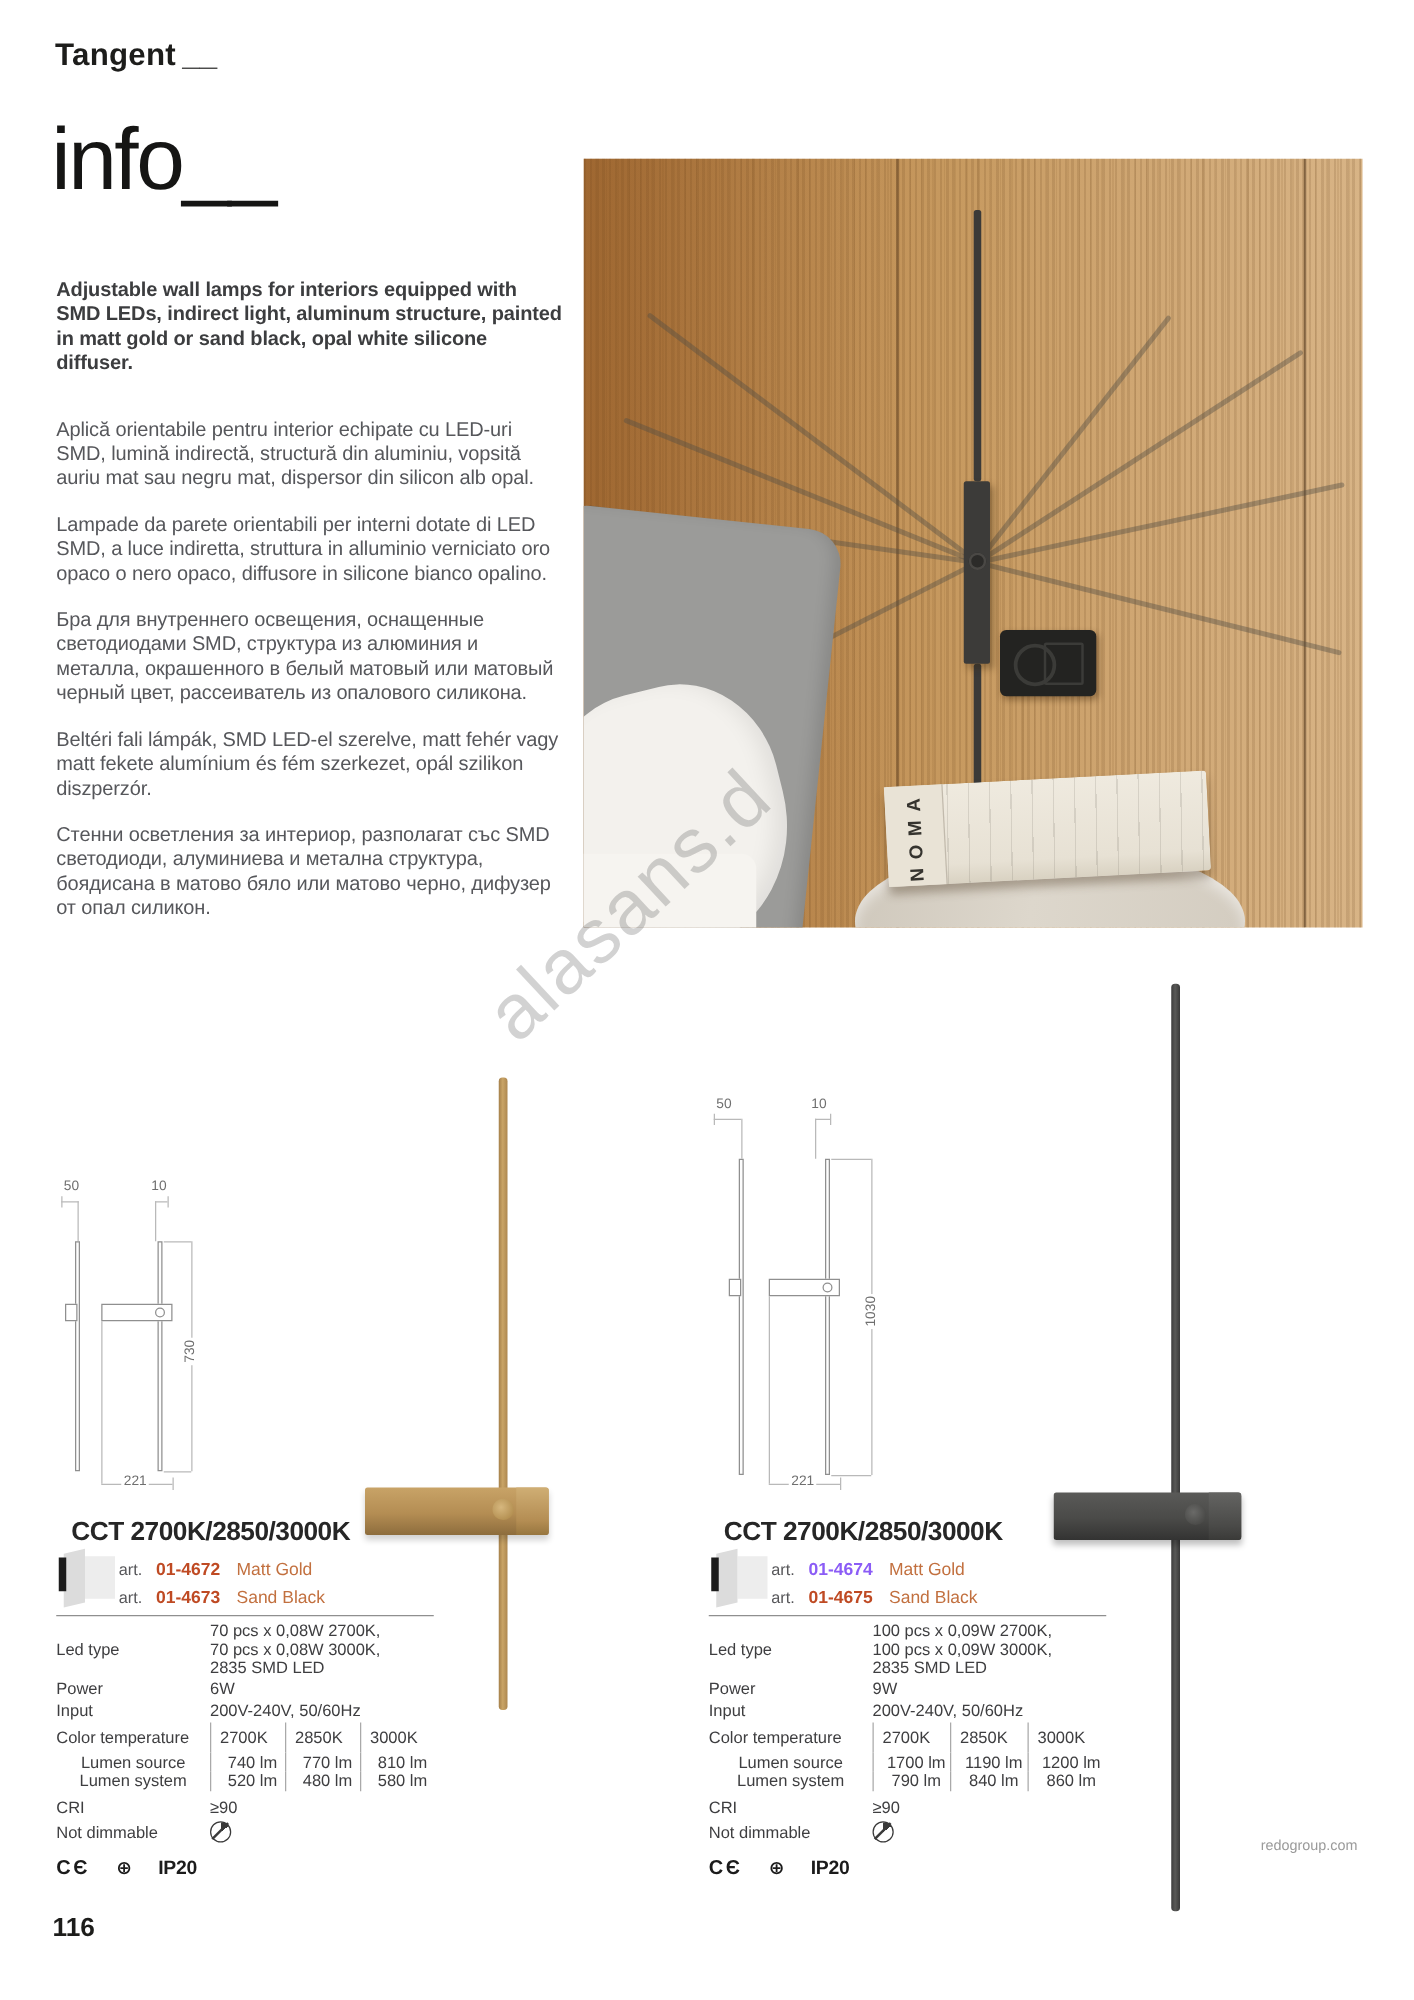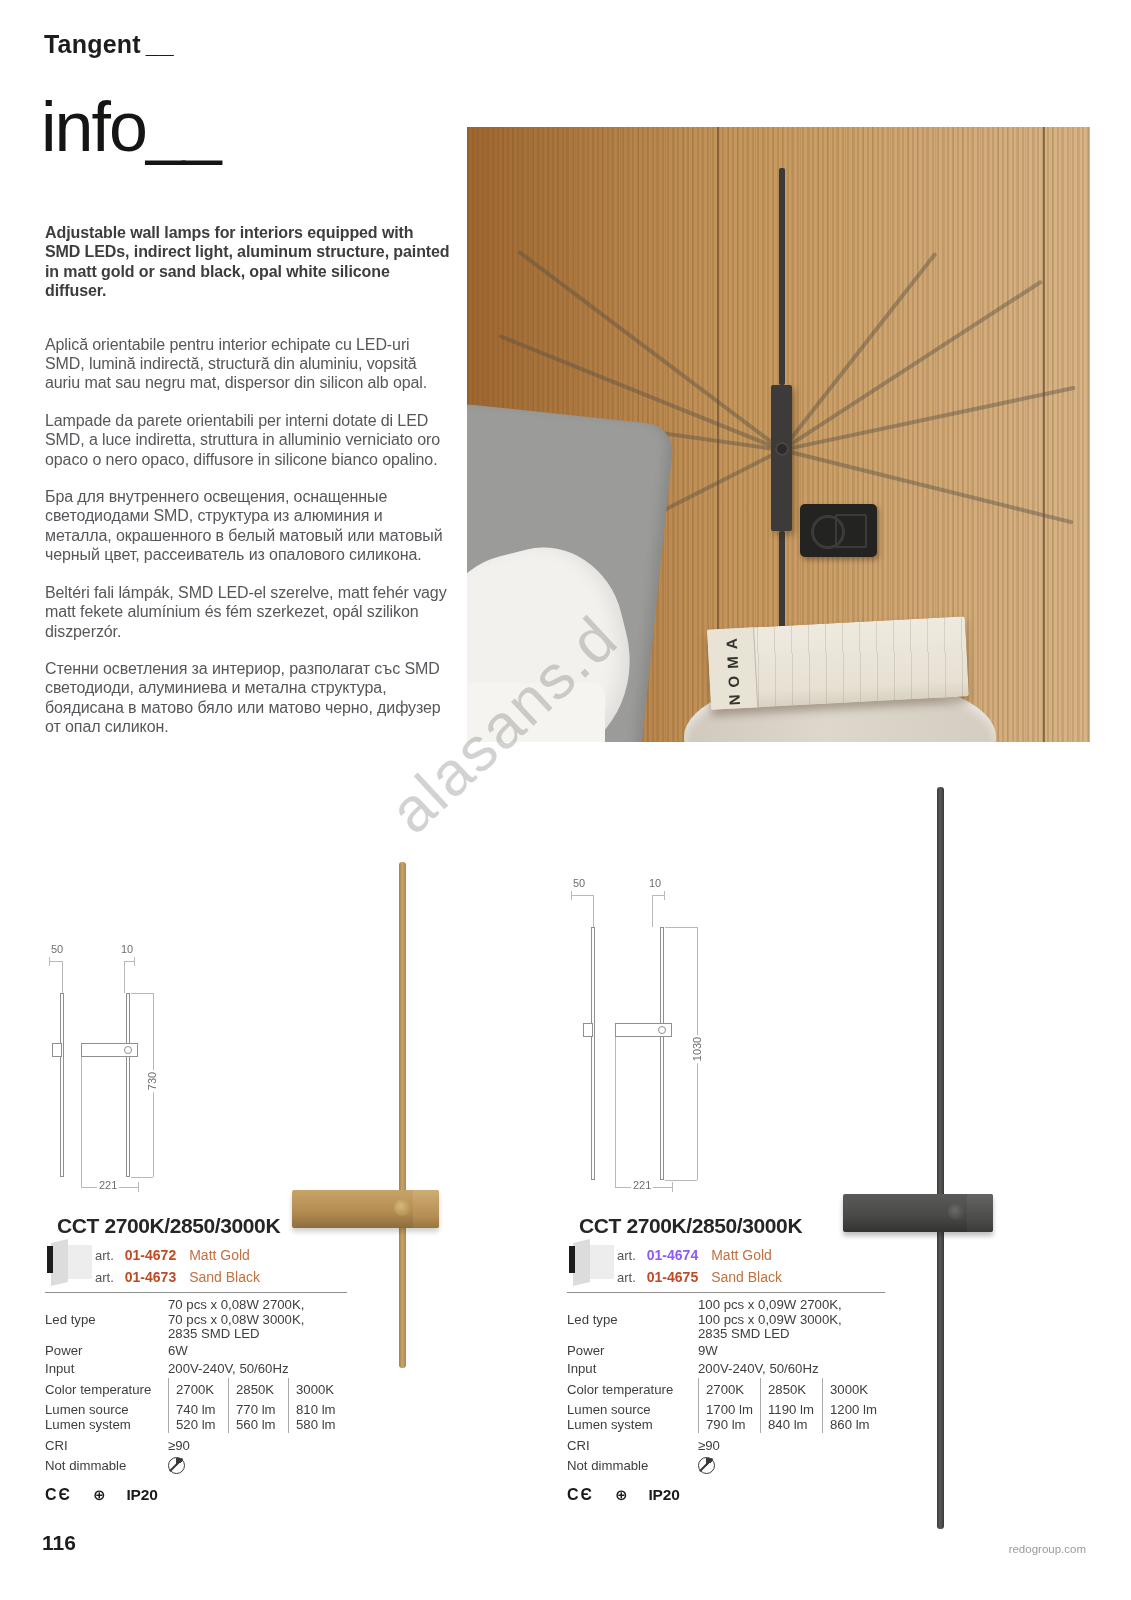--- a/index.html
+++ b/index.html
@@ -104,33 +104,33 @@
   .srow{display:flex;align-items:flex-start;}
   .srow.center{align-items:center;}
   .lab{flex:0 0 123px;}
   .spec.right .lab{flex-basis:131px;}
   .val{flex:1;}
   .ledlines span{display:block;line-height:14.6px;}
   .cells{display:flex;}
   .cell{width:60px;border-left:1px solid #a9a9a9;padding-left:7px;box-sizing:border-box;}
   .spec.right .cell{width:62px;}
   .row-temp .cell{padding-top:3px;padding-bottom:3px;}
-  .row-lum{line-height:15.4px;}
+  .row-lum{line-height:15.4px;text-align:center;}
   .row-lum .cell{line-height:15.4px;}
   .nd-icon{display:inline-block;width:15px;height:15px;border:1.6px solid #3a3a3a;border-radius:50%;
       position:relative;background:conic-gradient(#3a3a3a 0 55deg,rgba(0,0,0,0) 55deg 360deg);}
   .nd-icon::after{content:"";position:absolute;left:-2px;top:6px;width:18px;height:1.6px;background:#3a3a3a;
       transform:rotate(-45deg);}
   .certs{display:flex;align-items:center;gap:21px;margin-top:7px;color:#1b1b1b;}
   .ce{font-size:16px;font-weight:600;letter-spacing:2px;}
   .earth{font-size:15px;font-weight:600;}
   .ip{font-size:15.5px;font-weight:700;letter-spacing:-0.2px;}
 
   .pageno{left:42px;top:1531px;font-size:21px;font-weight:700;color:#1d1d1b;}
-  .site{right:45px;top:1543px;font-size:11.5px;color:#9a9a9a;}
+  .site{right:45px;top:1471px;font-size:11.5px;color:#9a9a9a;}
 </style>
 </head>
 <body>
 
 <div class="page">
 
   <div class="abs brand">
     <span>Tangent</span><span class="us">__</span>
   </div>
   <div class="abs info-title">
@@ -289,21 +289,21 @@
       <span class="val cells">
         <span class="cell">740 lm</span>
         <span class="cell">770 lm</span>
         <span class="cell">810 lm</span>
       </span>
     </div>
     <div class="srow row-lum">
       <span class="lab">Lumen system</span>
       <span class="val cells">
         <span class="cell">520 lm</span>
-        <span class="cell">560 lm</span>
+        <span class="cell">480 lm</span>
         <span class="cell">580 lm</span>
       </span>
     </div>
     <div class="srow" style="margin-top:4px;">
       <span class="lab">CRI</span>
       <span class="val">≥90</span>
     </div>
     <div class="srow" style="margin-top:2px;">
       <span class="lab">Not dimmable</span>
       <span class="val"><span class="nd-icon"></span></span>

